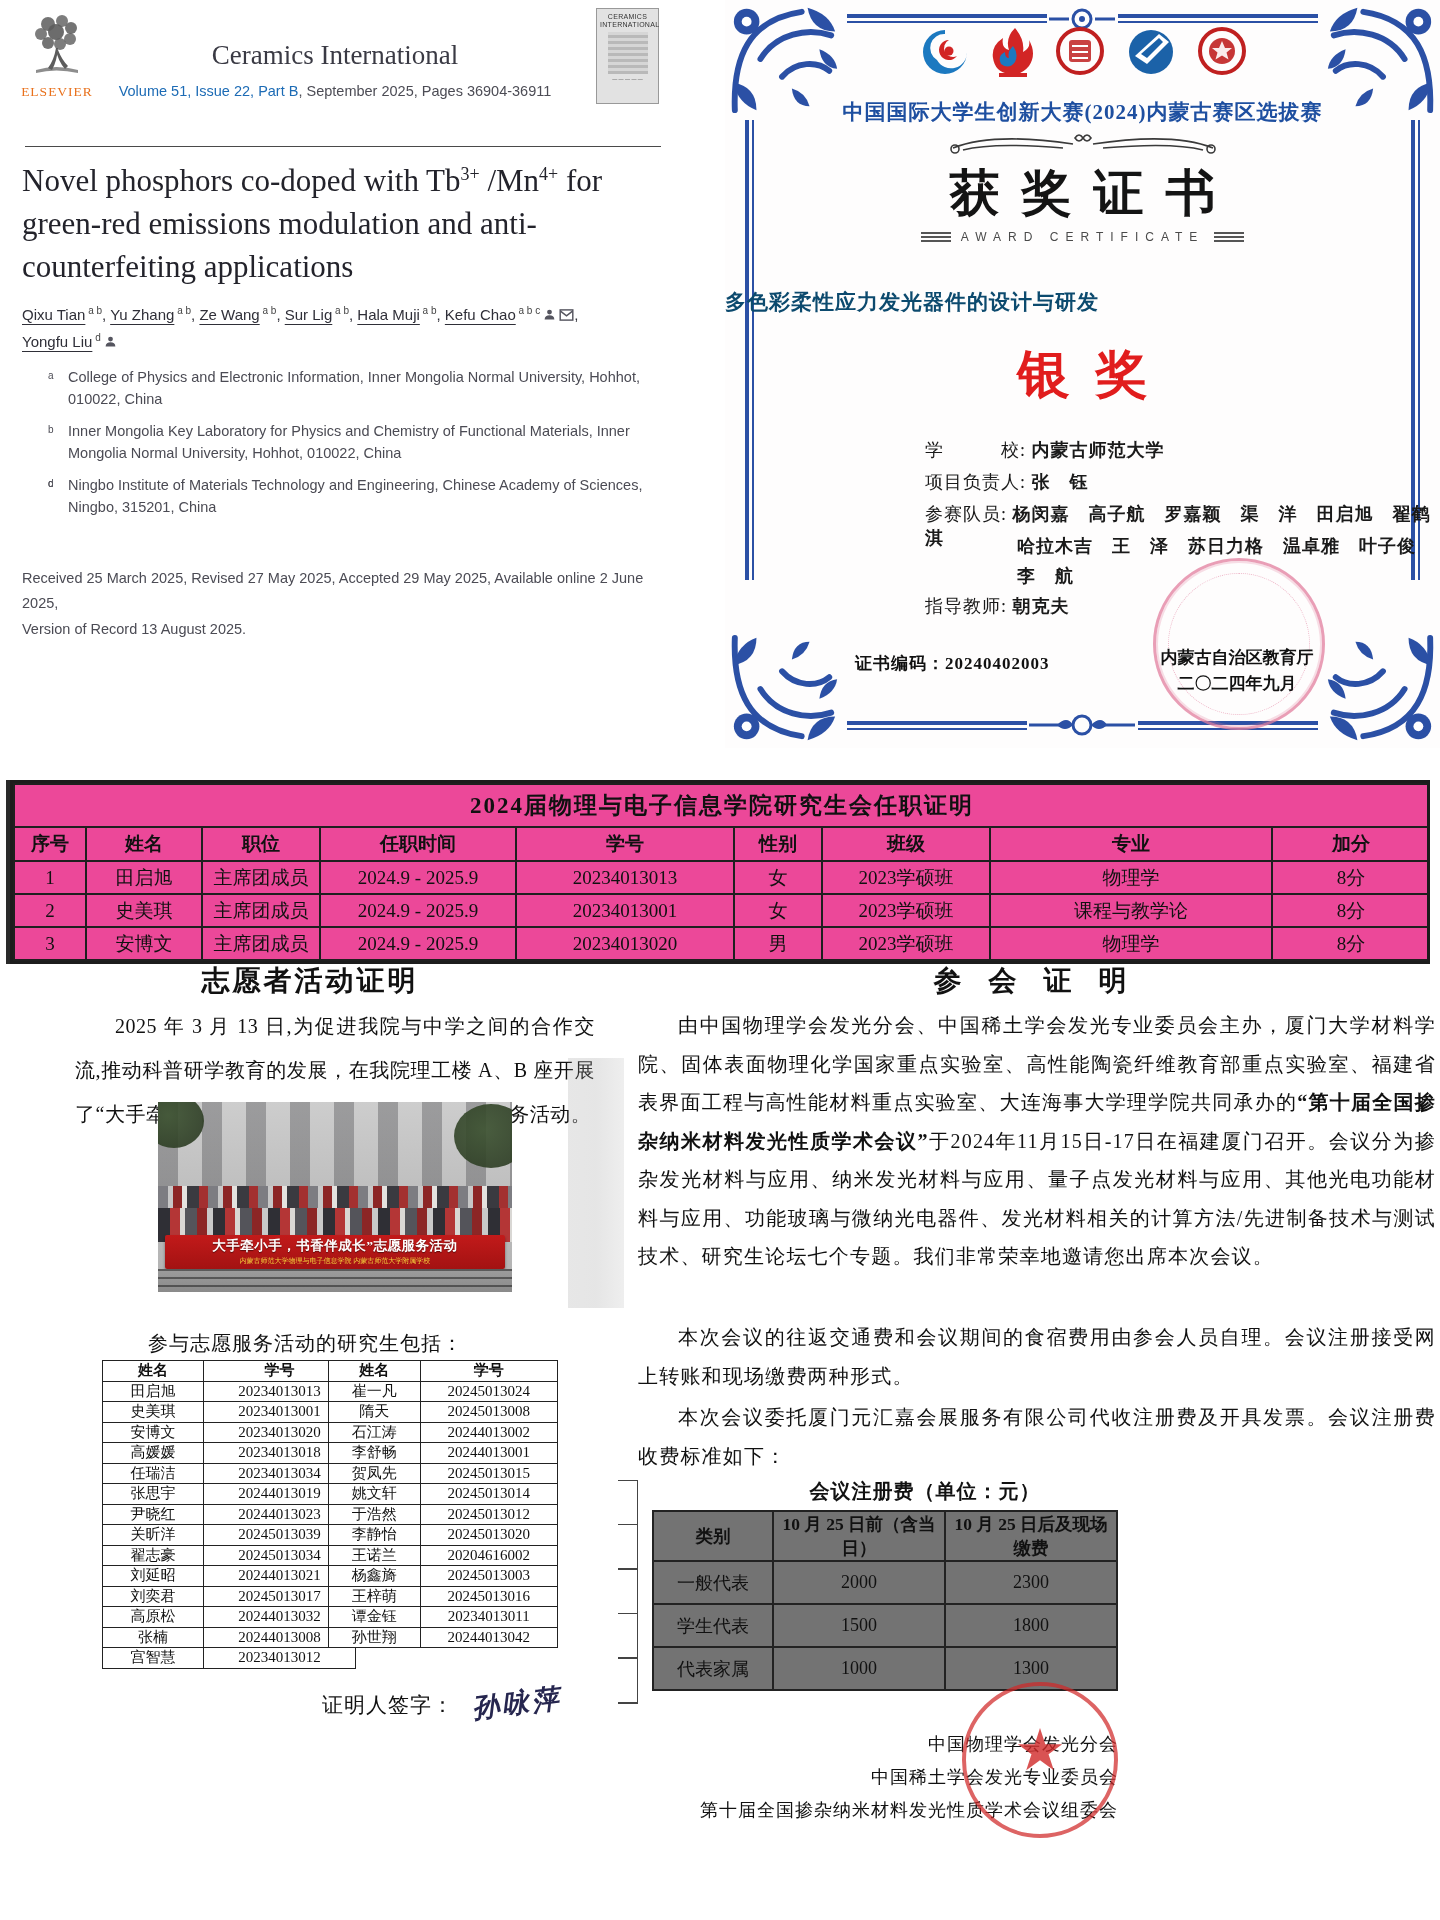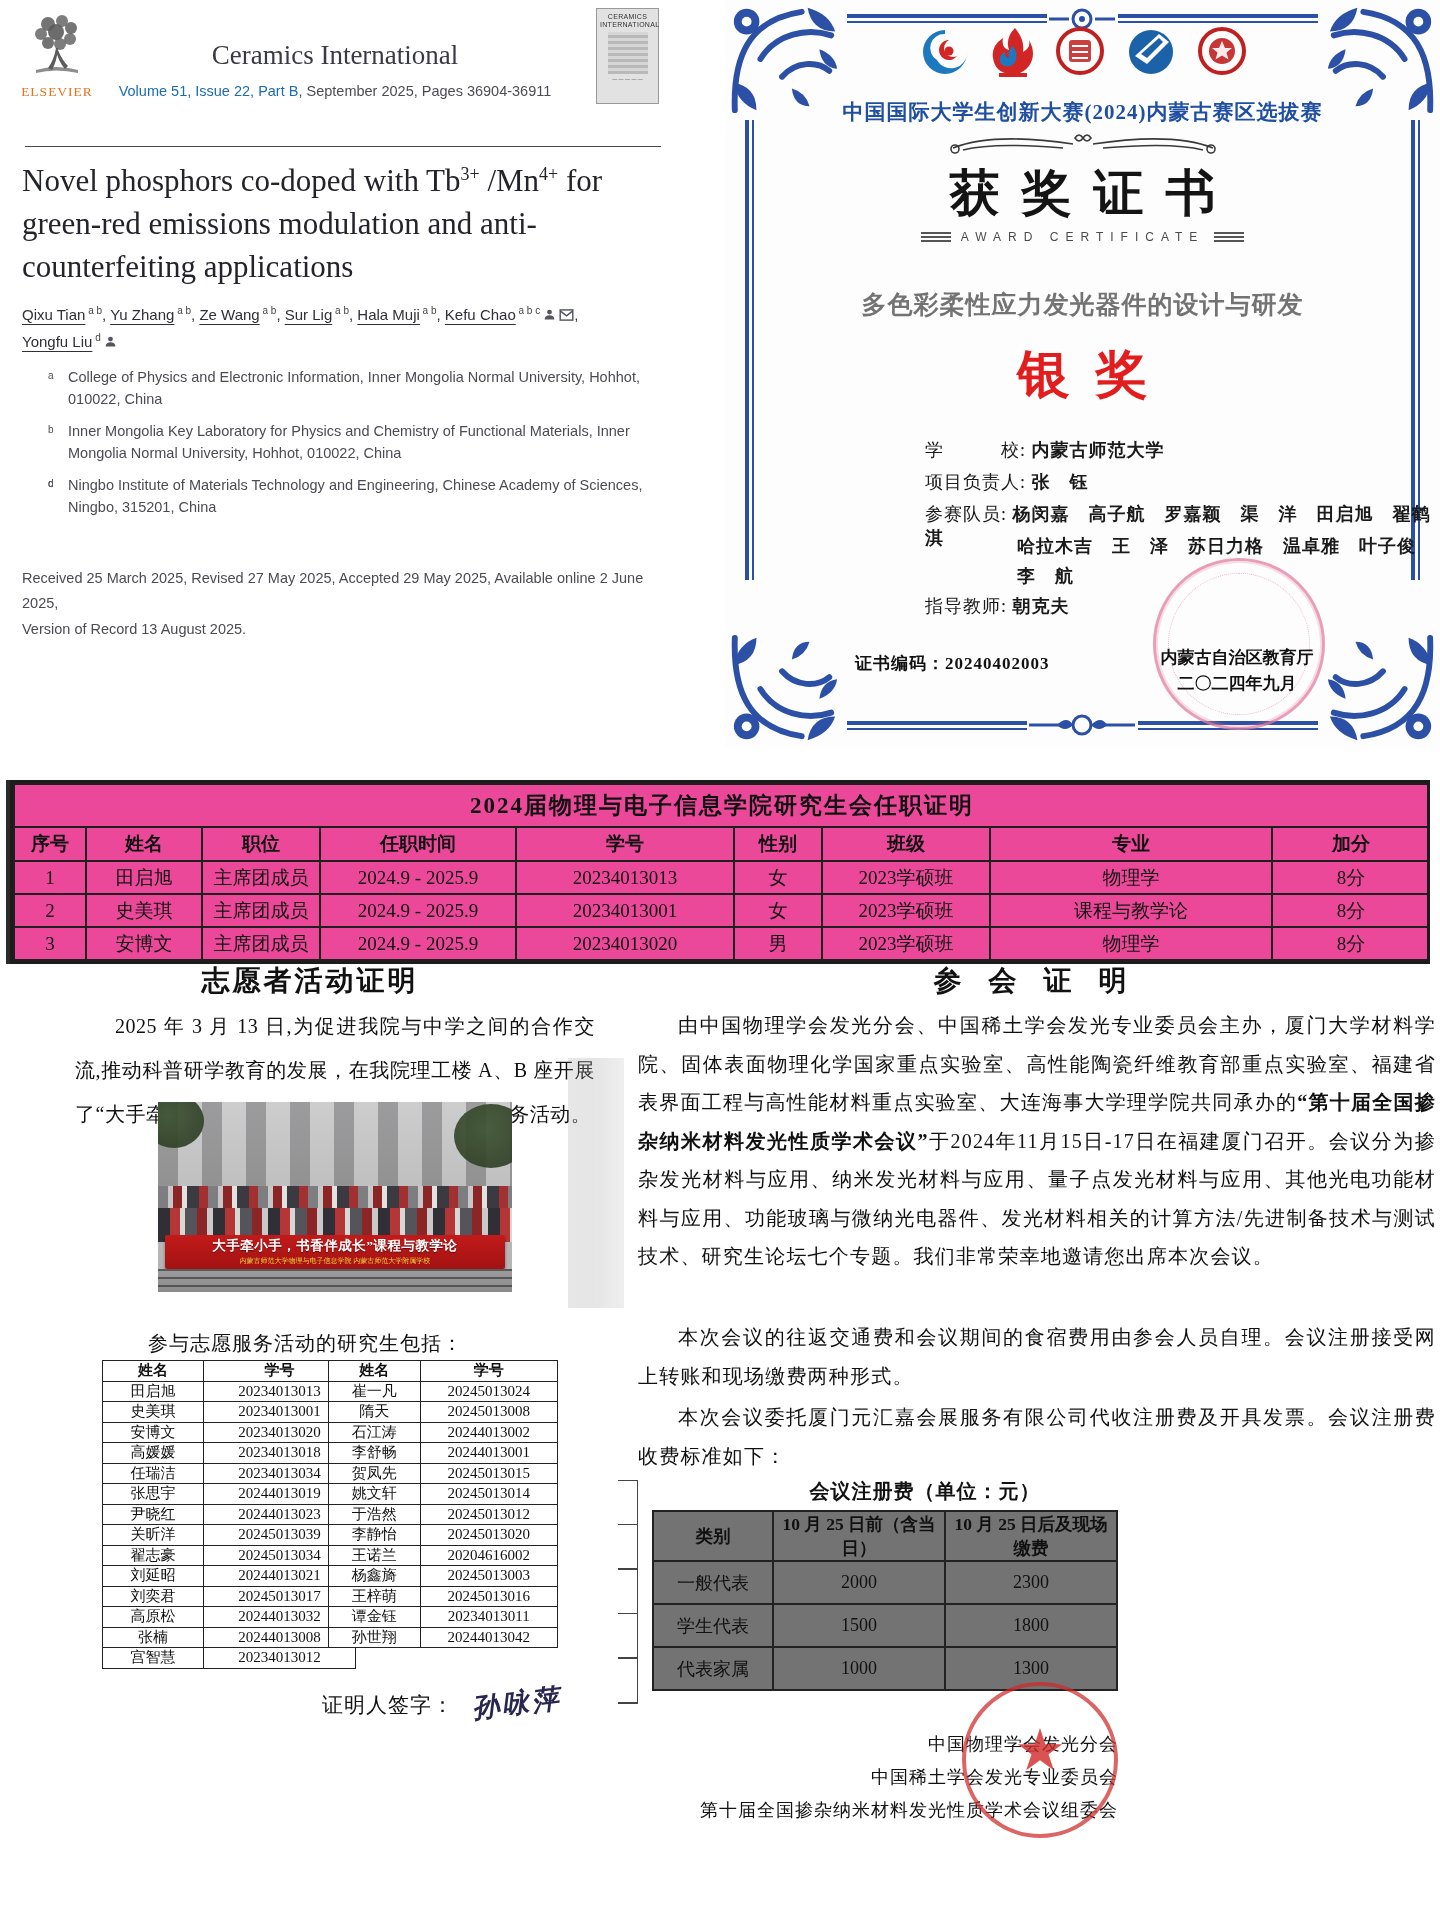--- a/index.html
+++ b/index.html
@@ -46,21 +46,21 @@
   .vline { position:absolute; width:9px; border-left:4px solid #2b50a5; border-right:2px solid #2b50a5; }
   .orn { position:absolute; }
   #logo-row { position:absolute; left:0; top:26px; width:100%; display:flex; justify-content:center; gap:20px; }
   #logo-row svg { display:block; }
   #cert-competition { position:absolute; left:0; top:98px; width:100%; text-align:center; font-weight:700; font-size:21px; color:#1e4fa0; letter-spacing:1px; }
   #cert-flourish { position:absolute; left:0; top:132px; width:100%; text-align:center; color:#3a3a3a; }
   #cert-title { position:absolute; left:0; top:160px; width:100%; text-align:center; font-size:50px; font-weight:700; color:#141414; letter-spacing:22px; text-indent:22px; }
   #cert-en { position:absolute; left:0; top:230px; width:100%; display:flex; align-items:center; justify-content:center; gap:10px; }
   #cert-en .aw-txt { font-family:"Liberation Sans",sans-serif; font-size:12px; letter-spacing:7px; color:#4a4a4a; }
   .aw-line { width:30px; height:10px; background:repeating-linear-gradient(180deg,#555 0 1.6px,transparent 1.6px 4px); }
-  #cert-project { position:absolute; left:0; top:288px; width:100%; text-align:center; font-weight:700; font-size:25px; color:#737373; letter-spacing:1px; }
+  #cert-project { position:absolute; left:0; top:288px; width:100%; font-weight:700; font-size:21px; color:#0c4a6e; letter-spacing:1px; }
   #cert-prize { position:absolute; left:0; top:340px; width:100%; text-align:center; font-size:52px; font-weight:700; color:#e11d1d; letter-spacing:26px; text-indent:26px; }
   .cfield { position:absolute; font-size:18px; font-weight:600; color:#1a1a1a; letter-spacing:1px; }
   .cfield .cl { font-weight:400; }
   #cert-no { position:absolute; left:130px; top:652px; font-size:17px; font-weight:700; letter-spacing:1px; }
   #cert-issuer { position:absolute; left:392px; top:645px; width:240px; text-align:center; font-size:17px; font-weight:700; line-height:1.55; z-index:3; }
   #cert-seal { position:absolute; left:428px; top:558px; width:172px; height:172px; border-radius:50%;
       border:3px solid rgba(226,126,158,.75); box-shadow:inset 0 0 0 2px rgba(226,126,158,.25); z-index:1; }
   #cert-seal:before { content:""; position:absolute; inset:12px; border-radius:50%; border:1.5px dotted rgba(226,126,158,.55); }
 
   
@@ -427,21 +427,21 @@
 <div class="abs" id="vol-title">志愿者活动证明</div>
 <div class="abs" id="vol-para">2025 年 3 月 13 日,为促进我院与中学之间的合作交流,推动科普研学教育的发展，在我院理工楼 A、B 座开展了“大手牵小手 书香伴成长”专题科普宣传志愿服务活动。</div>
 
 <div class="abs" id="vol-photo">
   <div class="ph-building"></div>
   <div class="ph-tree" style="left:-14px; top:-8px;"></div>
   <div class="ph-tree" style="right:-16px; top:2px; width:74px; height:64px;"></div>
   <div class="ph-crowd c1"></div>
   <div class="ph-crowd c2"></div>
   <div class="ph-banner">
-    <div class="b1">大手牵小手，书香伴成长”课程与教学论</div>
+    <div class="b1">大手牵小手，书香伴成长”志愿服务活动</div>
     <div class="b2">内蒙古师范大学物理与电子信息学院 内蒙古师范大学附属学校</div>
   </div>
   <div class="ph-ground"></div>
 </div>
 
 <div class="abs" id="vol-intro">参与志愿服务活动的研究生包括：</div>
 
 <table class="vtable" id="vtab-left">
   <colgroup>
       <col style="width:40%">

